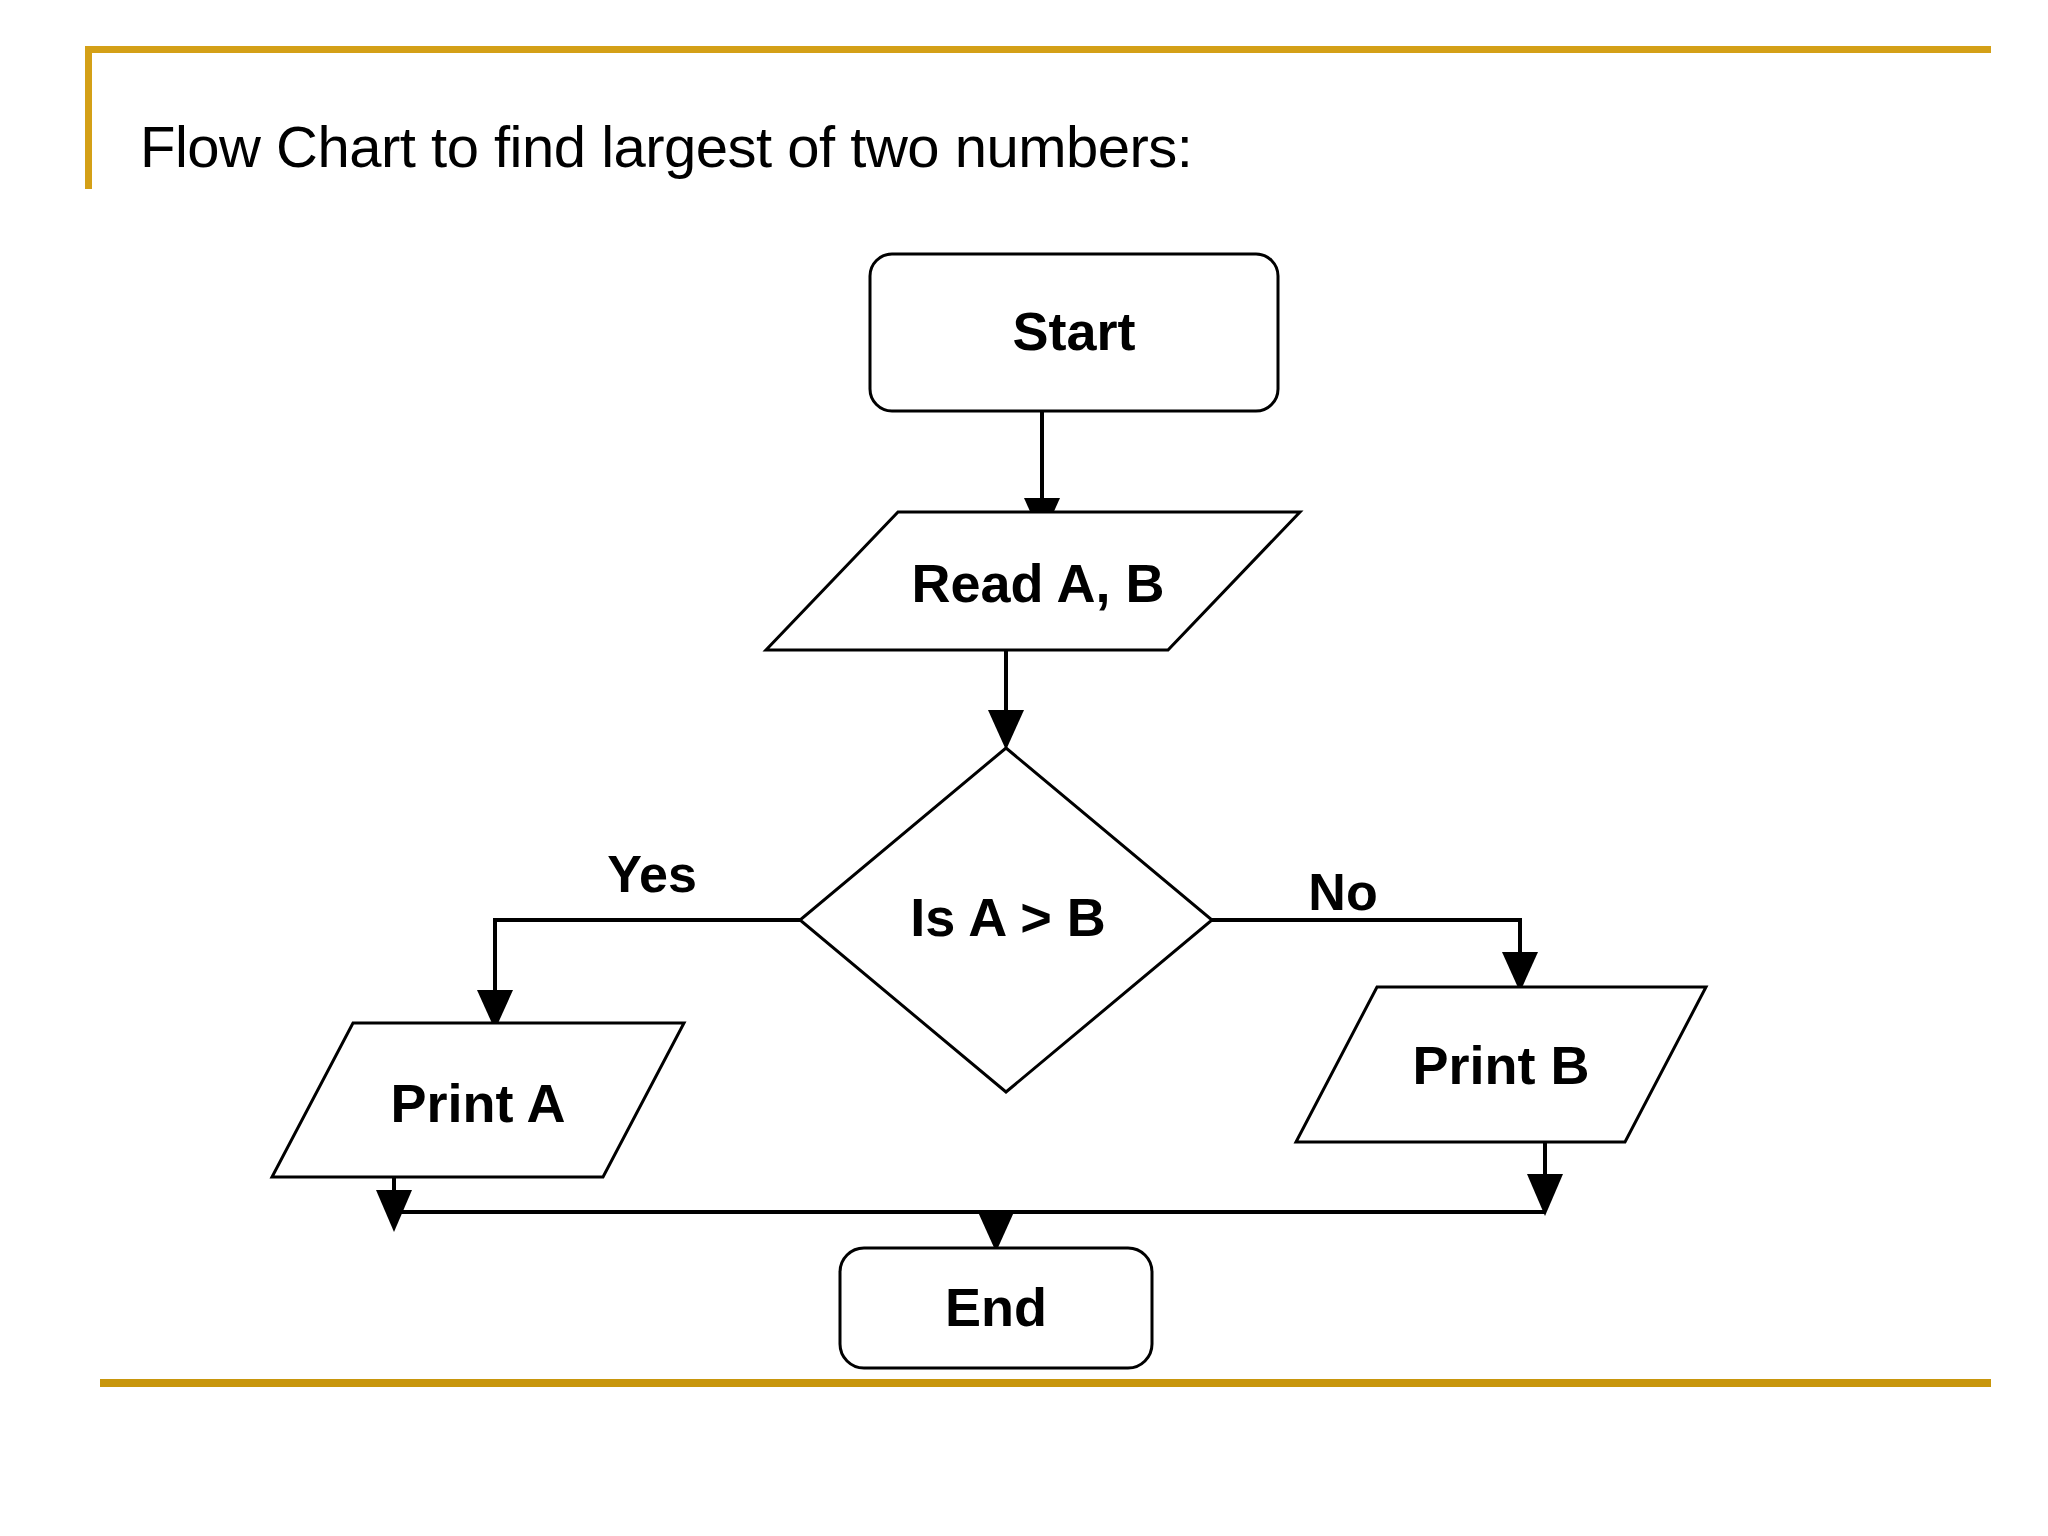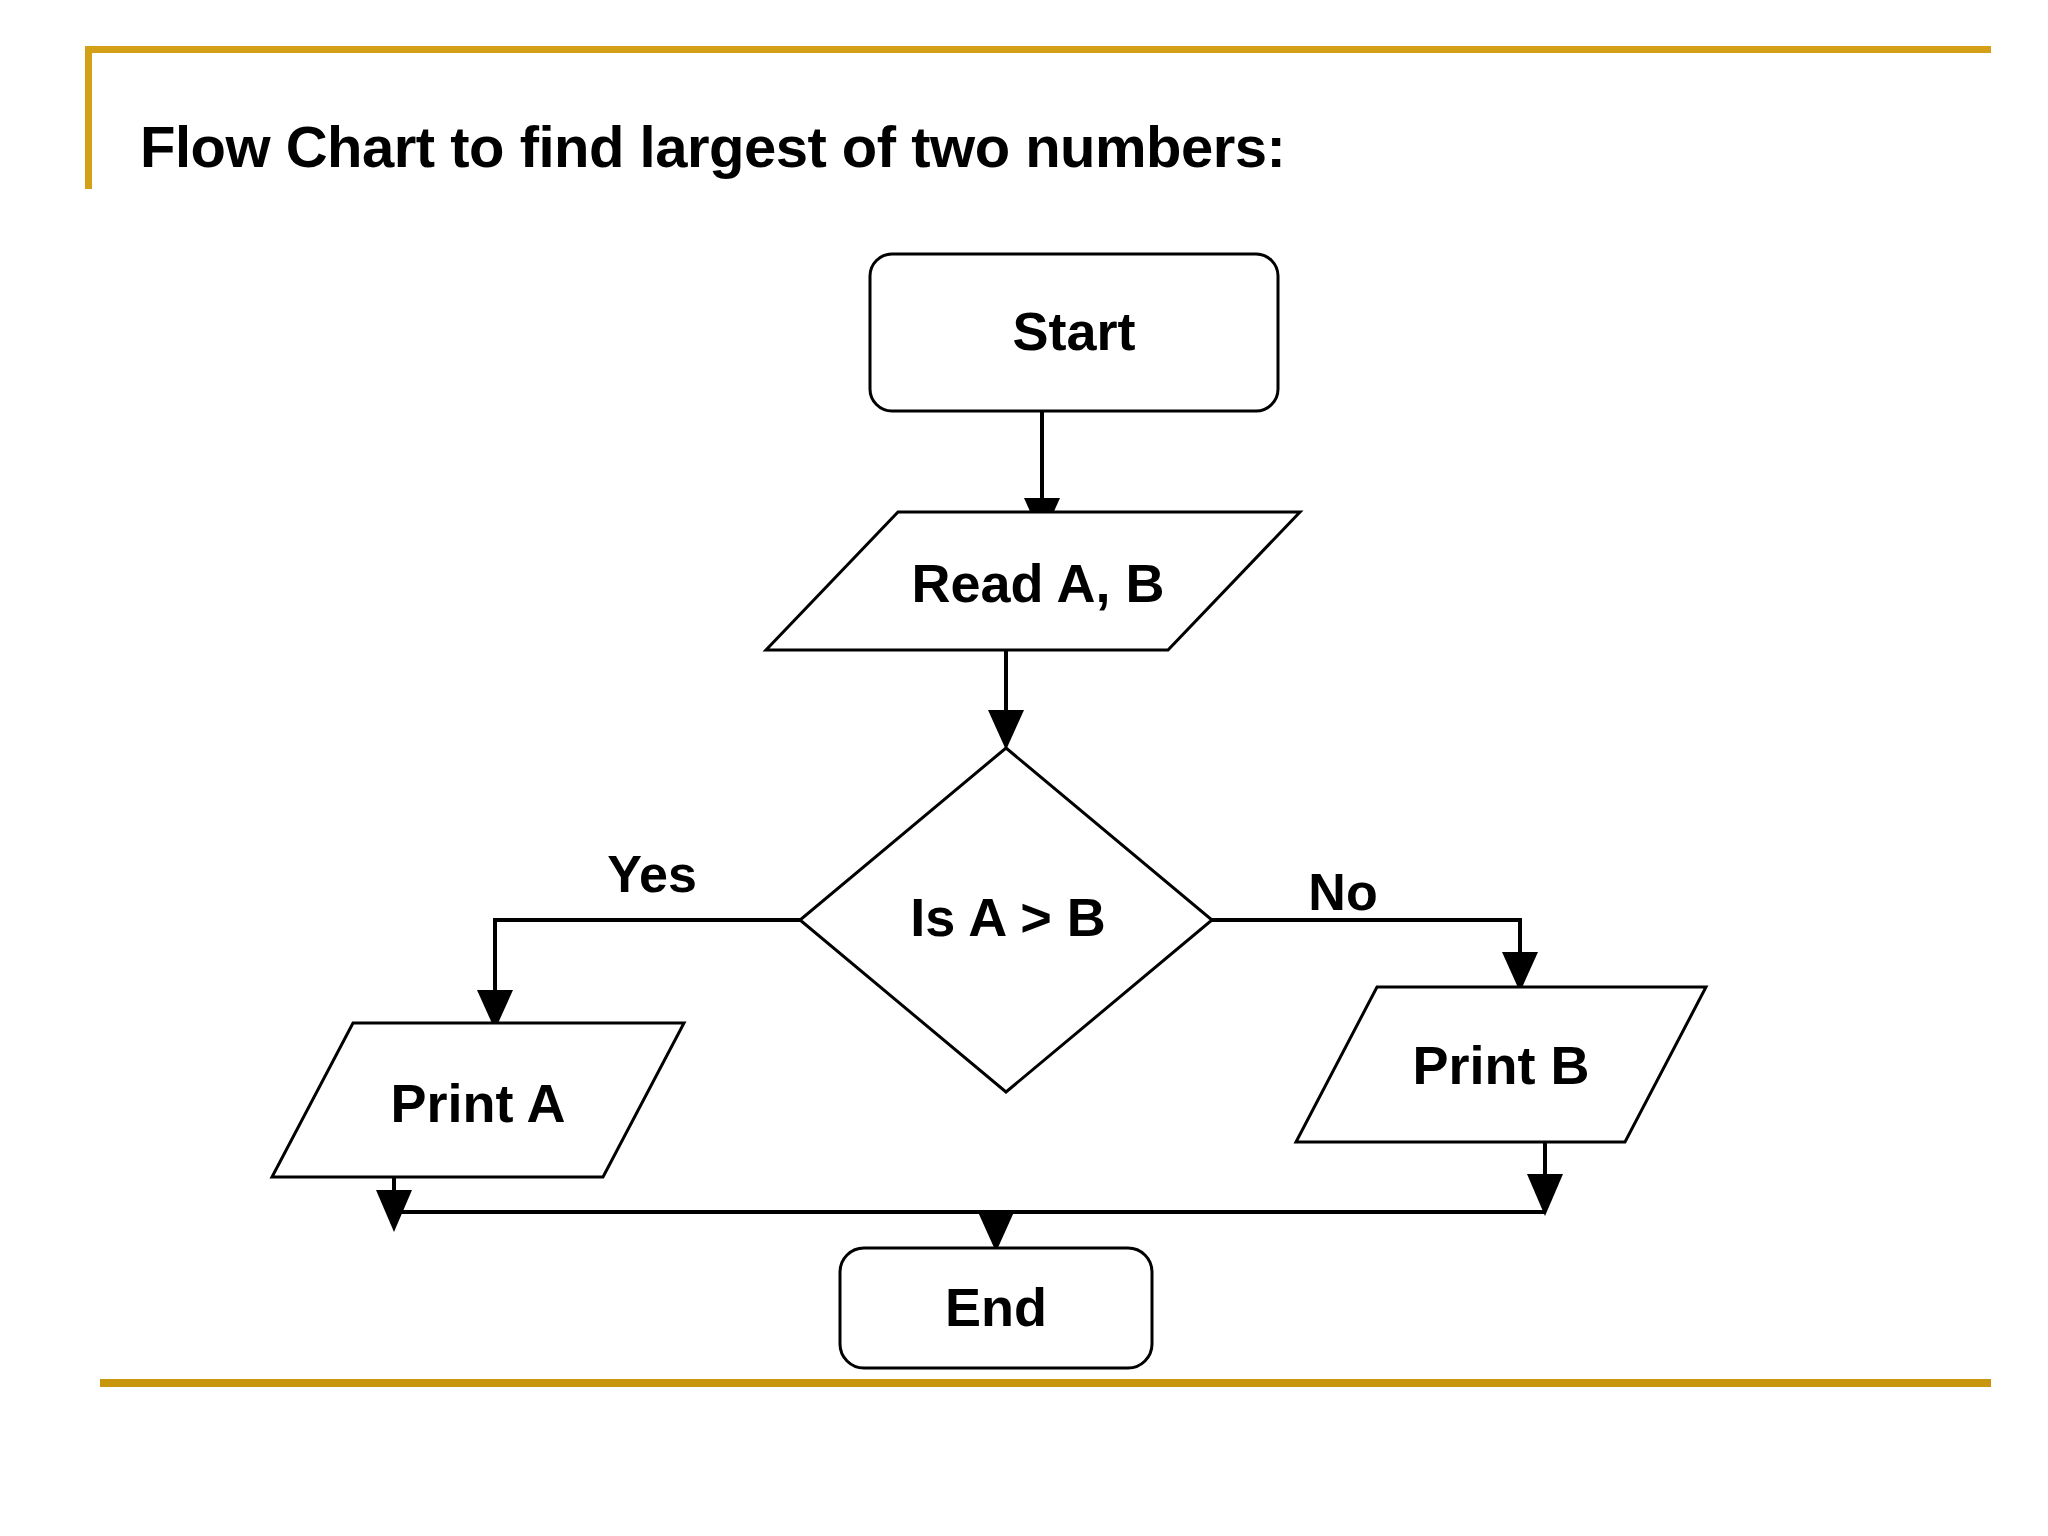--- a/index.html
+++ b/index.html
@@ -41,21 +41,21 @@
     width: 1891px;
     height: 8px;
     background: #c8960c;
   }
   
   .slide-title {
     position: absolute;
     left: 140px;
     top: 118px;
     font-size: 58px;
-    font-weight: bold;
+    font-weight: normal;
     color: #000000;
     letter-spacing: -0.5px;
     white-space: nowrap;
     line-height: 1;
   }
   
   #flow {
     position: absolute;
     left: 0;
     top: 0;

